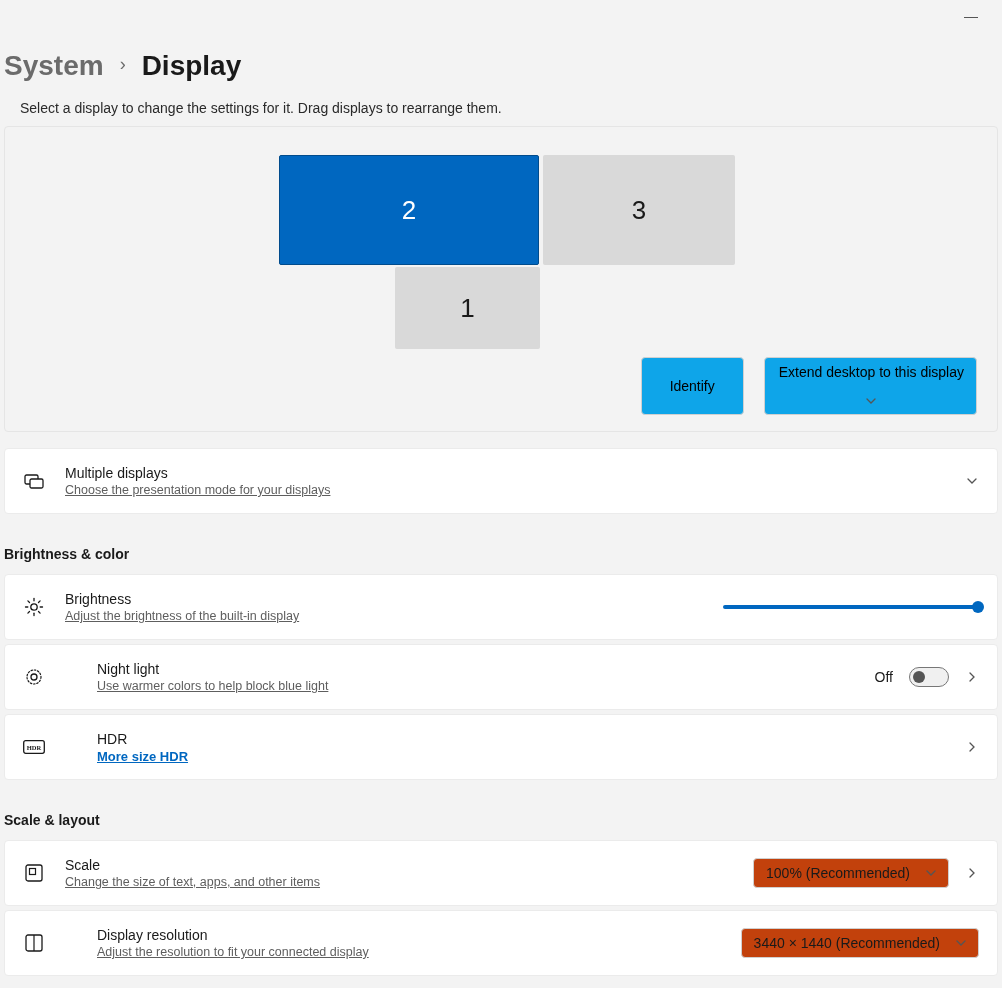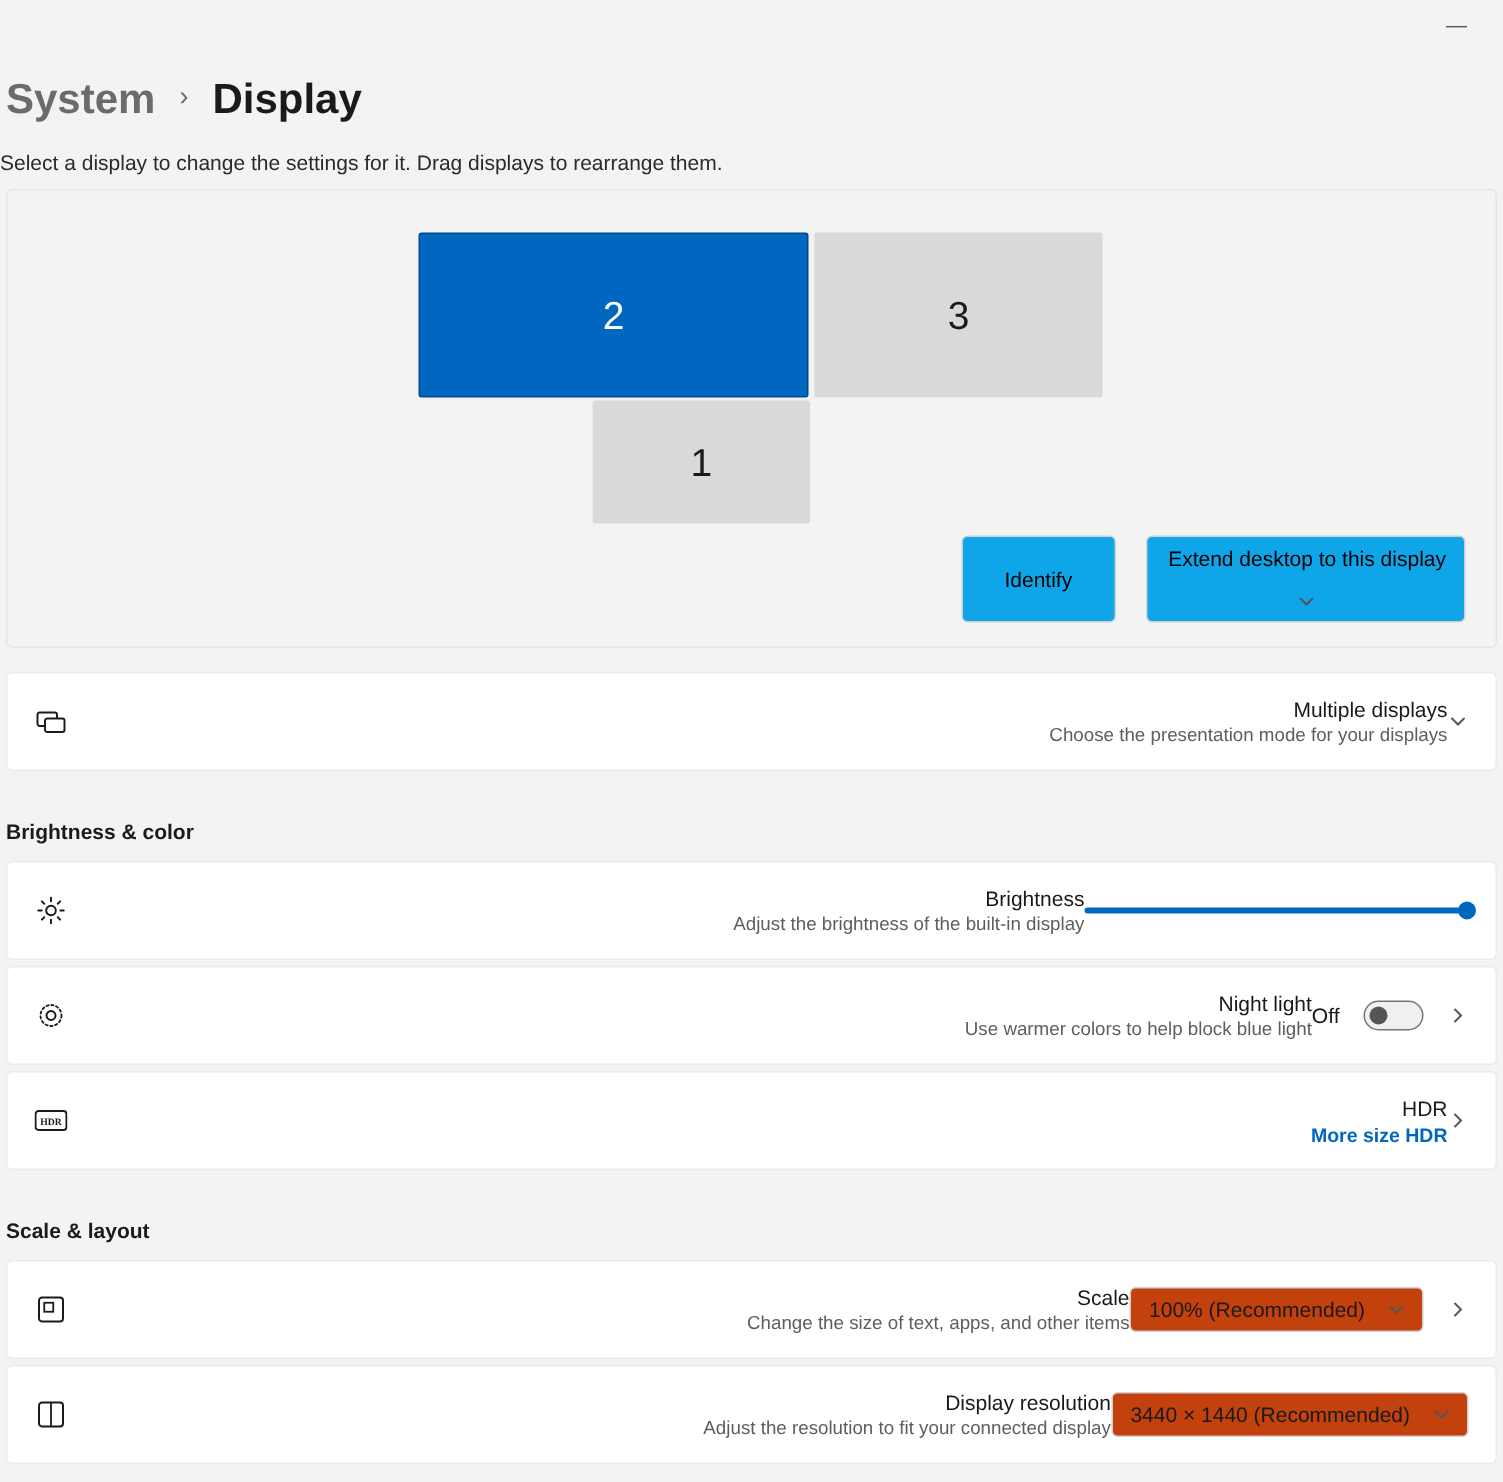--- a/index.html
+++ b/index.html
@@ -34,21 +34,21 @@
       color: #6b6b6b;
       position: relative;
       top: -2px;
     }
     .breadcrumb .current {
       font-size: 28px;
       font-weight: 600;
       color: #1a1a1a;
     }
     .subtext {
-      padding: 18px 4px 10px 0;
+      padding: 18px 4px 10px 20px;
       font-size: 14px;
       color: #2a2a2a;
     }
     .display-arranger {
       margin: 0 4px;
       border: 1px solid #e5e5e5;
       border-radius: 4px;
       background: #f3f3f3;
       position: relative;
       height: 306px;
@@ -104,35 +104,34 @@
     }
     .card {
       background: #fff;
       border: 1px solid #ebebeb;
       border-radius: 4px;
       margin: 4px 4px 4px 4px;
       display: flex;
       align-items: center;
       padding: 14px 18px;
       min-height: 66px;
-      text-align: right;
-    }
-    .card + .card { margin-top: 3px; }
+    }
+    .card + .card { margin-top: 3px; gap: 32px; }
     .card-icon {
       width: 22px;
       height: 22px;
       margin-right: 20px;
       display: flex;
       align-items: center;
       justify-content: center;
       flex-shrink: 0;
     }
     .card-text { flex: 1; }
     .card-title { font-size: 14px; color:#1a1a1a; }
-    .card-sub { font-size: 12.5px; color: #5e5e5e; margin-top: 2px; }
+    .card-sub { font-size: 12.5px; color: #5e5e5e; margin-top: 2px; text-decoration: underline; }
     .card-sub.link { color: #0067c0; font-weight: 600; font-size: 13px; }
     .card-right {
       display: flex;
       align-items: center;
       gap: 16px;
     }
     .chevron-right, .chevron-down {
       width: 14px;
       height: 14px;
       display: flex;

